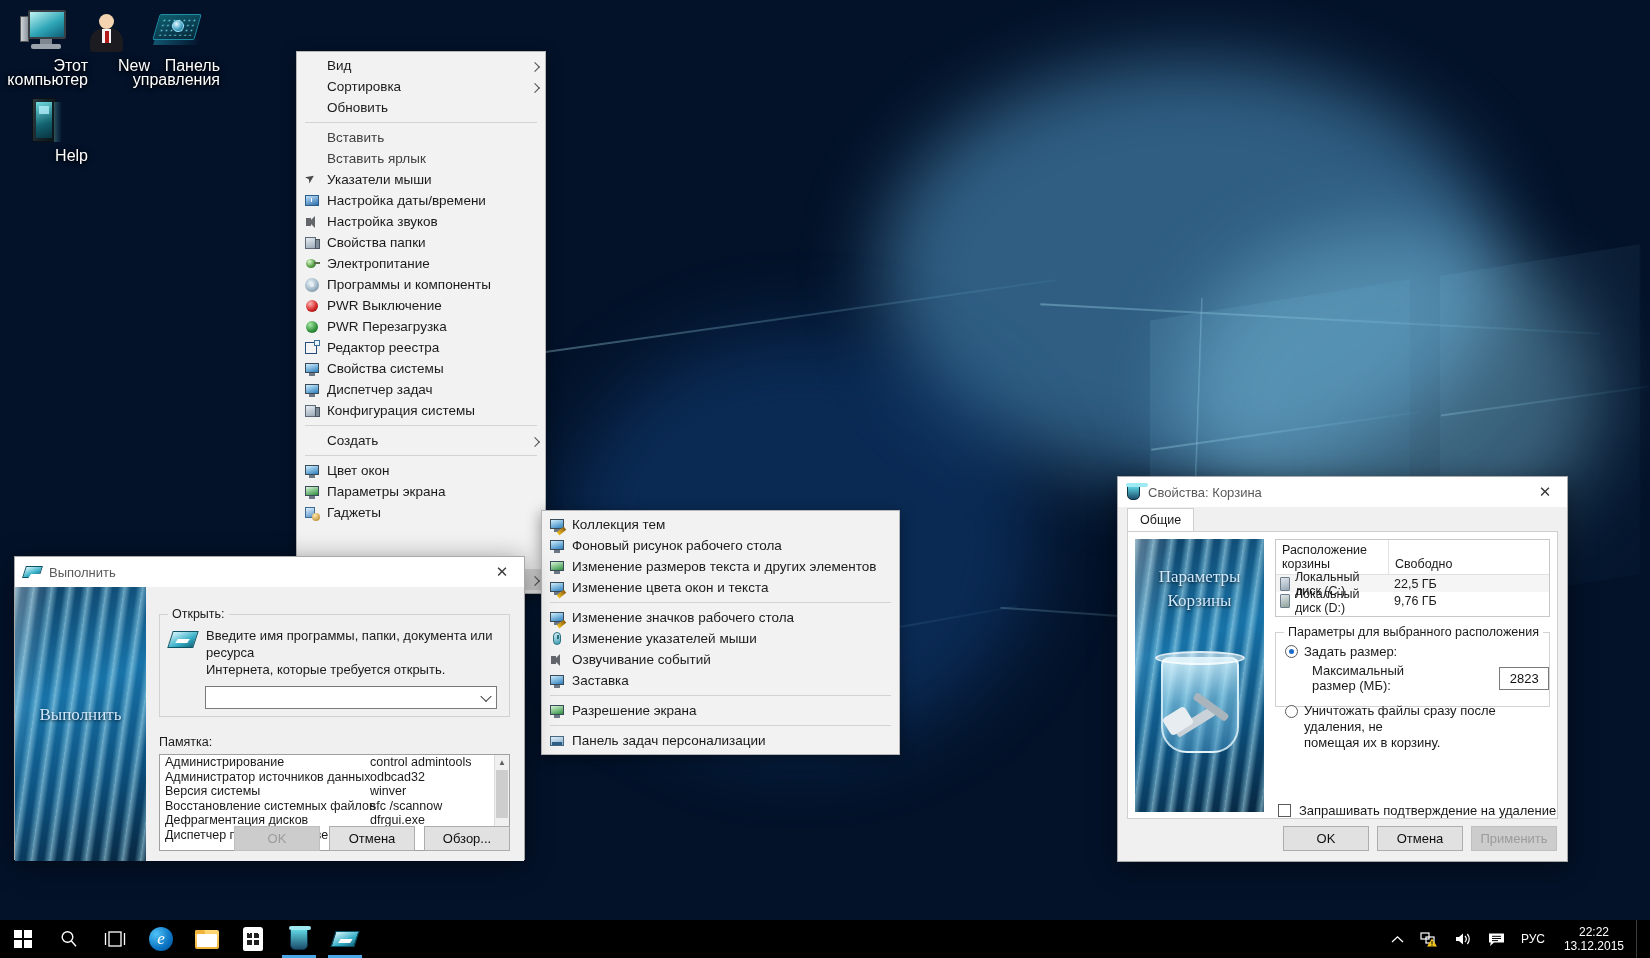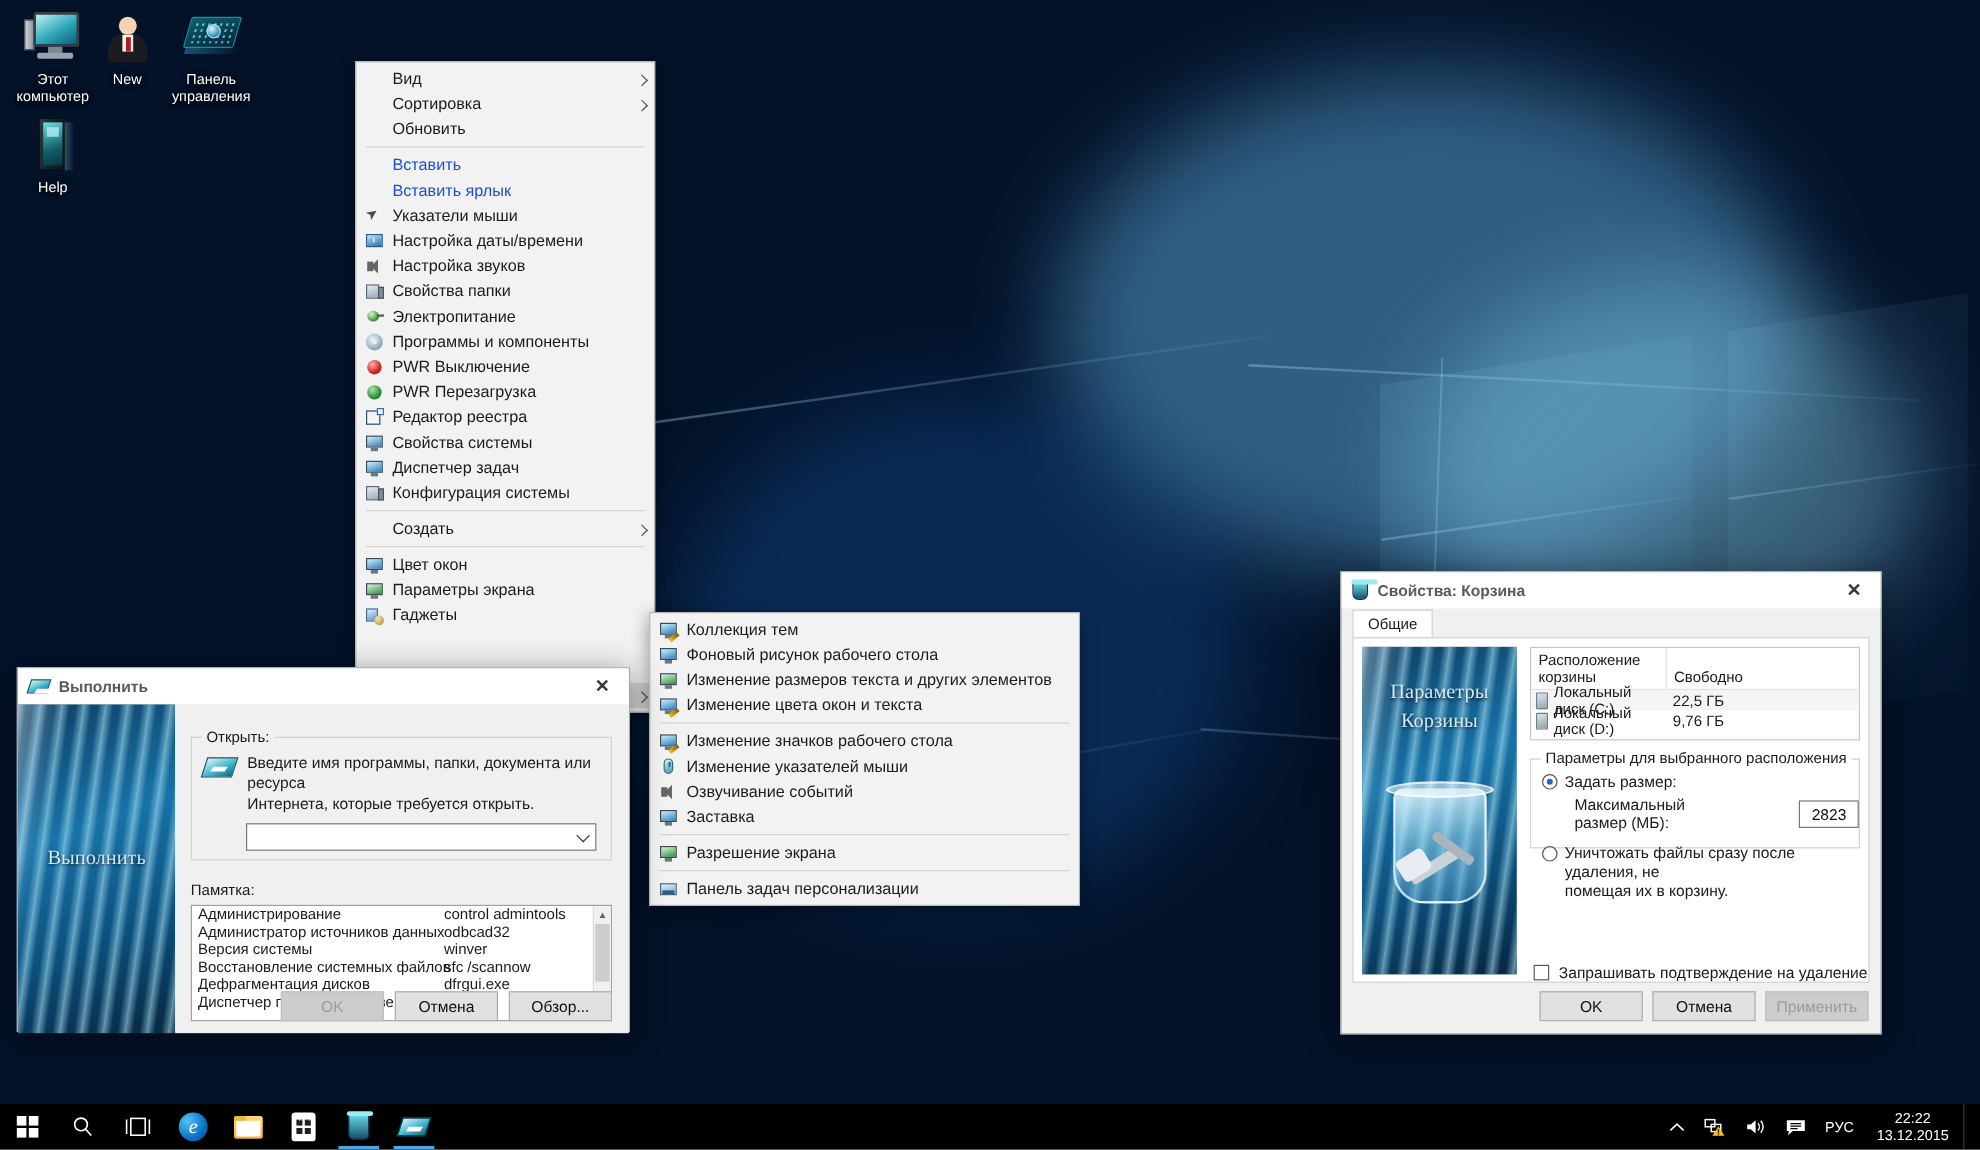--- a/index.html
+++ b/index.html
@@ -39,23 +39,23 @@
   .glow {
     position: absolute;
     border-radius: 50%;
     filter: blur(38px);
   }
 
   
   .desk-icon {
     position: absolute;
     width: 88px;
-    text-align: center;
+    text-align: right;
     color: #fff;
-    font-size: 12px;
+    font-size: 16px;
     text-shadow: 0 1px 3px rgba(0,0,0,0.95), 0 0 6px rgba(0,0,0,0.8);
     line-height: 14px;
     cursor: default;
   }
   .desk-icon .glyph {
     width: 48px; height: 48px;
     margin: 0 auto 5px auto;
     position: relative;
   }
   .dlabel { display: block; }
@@ -113,21 +113,21 @@
   }
   .mi {
     position: relative;
     display: flex; align-items: center;
     height: 21px;
     padding: 0 26px 0 30px;
     white-space: nowrap;
     cursor: default;
   }
   .mi.sel { background: #d8d8d8; margin-top: 46px; }
-  .mi.disabled { color: #1d4ed8; }
+  .mi.disabled { color: #404040; }
   .mi .mlabel { flex: 1; }
   .mi .arrow {
     position: absolute; right: 9px; top: 50%;
     transform: translateY(-50%);
     width: 7px; height: 7px;
     border-right: 1.6px solid #4d4d4d;
     border-top: 1.6px solid #4d4d4d;
     rotate: 45deg;
   }
   .mi .micon {
@@ -174,21 +174,20 @@
     box-shadow: 0 6px 26px rgba(0,0,0,0.48);
     font-size: 13px;
     color: #1a1a1a;
   }
   .titlebar {
     height: 30px;
     background: #ffffff;
     display: flex; align-items: center;
     padding-left: 9px;
     position: relative;
-    font-weight: bold;
   }
   .titlebar .ttext { color: #5a5a5a; font-size: 13px; margin-left: 8px; }
   .titlebar .tclose {
     position: absolute; right: 0; top: 0;
     width: 44px; height: 30px;
     display: flex; align-items: center; justify-content: center;
     color: #3a3a3a; font-size: 15px; cursor: default;
   }
 
   .banner {

